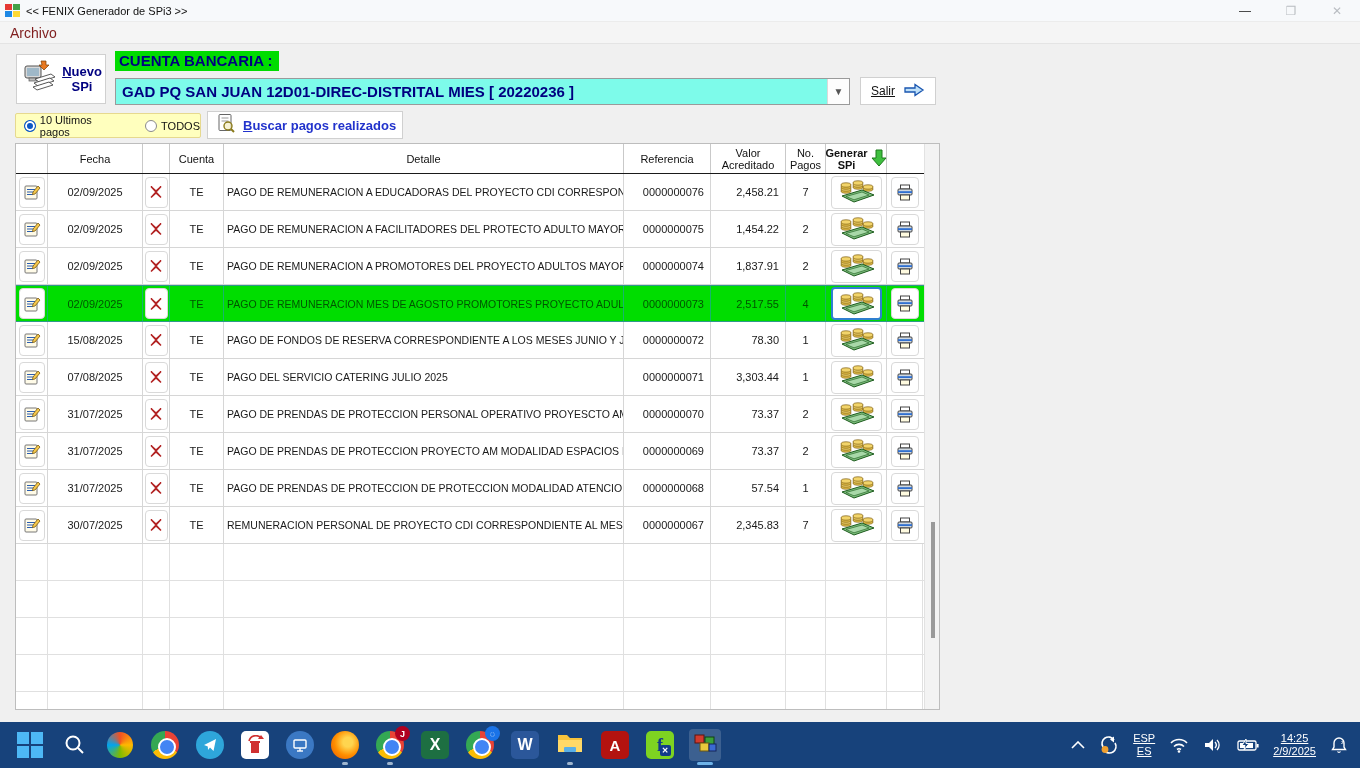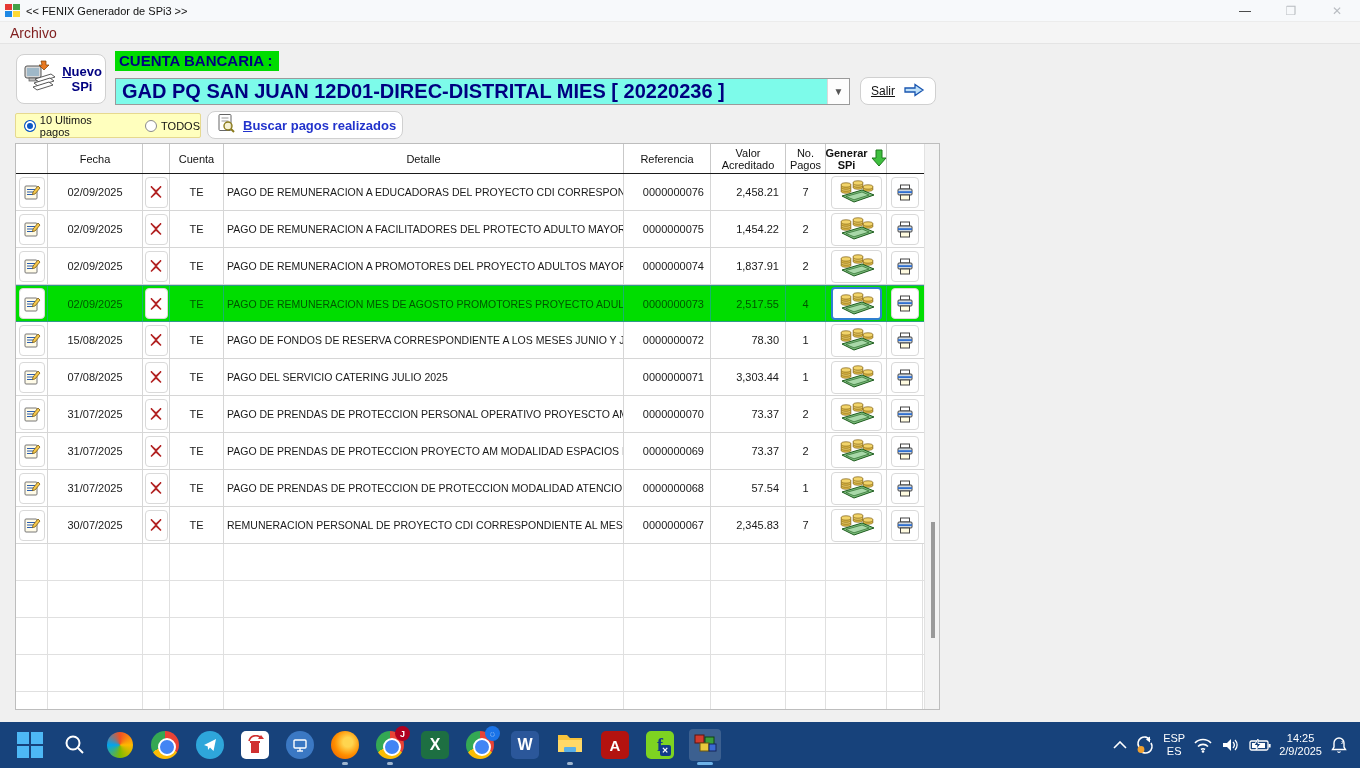--- a/index.html
+++ b/index.html
@@ -12,27 +12,27 @@
   .win-logo i:nth-child(1){background:#e53935;} .win-logo i:nth-child(2){background:#43a047;}
   .win-logo i:nth-child(3){background:#1e88e5;} .win-logo i:nth-child(4){background:#fdd835;}
   .title-text { font-size:11px; color:#111; }
   .win-controls { margin-left:auto; display:flex; height:22px; }
   .win-btn { width:46px; height:22px; display:flex; align-items:center; justify-content:center; color:#333; font-size:12px; }
   .win-btn.dim { color:#b9bdc2; }
   .menubar { position:absolute; left:0; top:22px; width:1360px; height:22px; background:#f5f5f5; border-bottom:1px solid #e4e4e4; display:flex; align-items:center; }
   .menu-item { font-size:14px; color:#7f1d1d; padding:0 10px; }
 
   
-  .btn { background:#fff; border:1px solid #d0d0d0; border-radius:8px; cursor:default; }
+  .btn { background:#fff; border:1px solid #d0d0d0; border-radius:0; cursor:default; }
   .nuevo-btn { position:absolute; left:16px; top:54px; width:90px; height:50px; display:flex; align-items:center; padding-left:4px; }
   .nuevo-label { color:#000080; font-weight:bold; font-size:13px; line-height:15px; text-align:center; flex:1; }
   .nuevo-label .u { text-decoration:underline; }
   .cuenta-label { position:absolute; left:115px; top:51px; background:#00dc00; color:#000080; font-weight:bold; font-size:15px; padding:1px 6px 2px 4px; }
   .combo { position:absolute; left:115px; top:78px; width:735px; height:27px; background:#7dfbea; border:1px solid #9a9a9a; display:flex; align-items:center; }
-  .combo-text { flex:1; color:#000080; font-weight:bold; font-size:20px; padding-left:6px; white-space:nowrap; overflow:hidden; }
+  .combo-text { flex:1; color:#000080; font-weight:bold; font-size:15px; padding-left:6px; white-space:nowrap; overflow:hidden; }
   .combo-btn { width:22px; height:25px; background:#fdfdfd; border-left:1px solid #d9d9d9; display:flex; align-items:center; justify-content:center; color:#555; font-size:10px; }
   .salir-btn { position:absolute; left:860px; top:77px; width:76px; height:28px; display:flex; align-items:center; justify-content:center; gap:8px; font-size:12px; color:#111;text-decoration:underline; }
   .salir-btn .u { text-decoration:underline; }
   .filter-panel { position:absolute; left:15px; top:113px; width:186px; height:25px; background:#ffffbe; border:1px solid #e6d98f; border-radius:2px; display:flex; align-items:center; gap:22px; padding-left:8px; }
   .radio { display:flex; align-items:center; gap:4px; font-size:11px; color:#111; }
   .radio .dot { width:12px; height:12px; border-radius:50%; background:#fff; border:1px solid #8a8a8a; position:relative; }
   .radio.checked .dot { border:1px solid #0b57c4; background:#0b57c4; box-shadow:inset 0 0 0 2px #fff; }
   .buscar-btn { position:absolute; left:207px; top:111px; width:196px; height:28px; display:flex; align-items:center; gap:7px; padding-left:8px; }
   .buscar-label { color:#2233cc; font-weight:bold; font-size:13px; }
   .buscar-label .u { text-decoration:underline; }
@@ -70,21 +70,21 @@
   .tb-ic.active { background:rgba(255,255,255,.16); }
   .tb-ic .runner { position:absolute; bottom:-4px; left:50%; transform:translateX(-50%); width:6px; height:3px; border-radius:2px; background:#9fb6cf; }
   .tb-ic.active .runner { width:16px; background:#6fb3e8; }
   .circle { border-radius:50%; width:28px; height:28px; display:flex; align-items:center; justify-content:center; }
   .start-ic { width:26px; height:26px; display:grid; grid-template-columns:12px 12px; grid-template-rows:12px 12px; gap:2px; }
   .start-ic i { background:#4db8f5; }
   .chrome { background:conic-gradient(#ea4335 0 120deg, #fbbc05 120deg 240deg, #34a853 240deg 360deg); position:relative; }
   .chrome::after { content:""; position:absolute; left:7px; top:7px; width:14px; height:14px; border-radius:50%; background:#4285f4; border:2px solid #fff; }
   .badge { position:absolute; top:-3px; right:-4px; width:15px; height:15px; border-radius:50%; background:#b00020; color:#fff; font-size:9px; font-weight:bold; display:flex; align-items:center; justify-content:center; }
   .badge.blue { background:#1a73e8; }
-  .tray { margin-left:auto; display:flex; align-items:center; gap:8px; padding-right:12px; color:#fff; }
+  .tray { margin-left:auto; display:flex; align-items:center; gap:14px; padding-right:12px; color:#fff;text-decoration:underline; }
   .tray svg { display:block; }
   .tray-txt { font-size:11px; text-align:center; line-height:13px; color:#fff; }
   .sq-app { width:28px; height:28px; border-radius:5px; display:flex; align-items:center; justify-content:center; font-weight:bold; }
 </style>
 </head>
 <body>
 
 <div class="titlebar">
   <span class="win-logo">
       <i></i>

